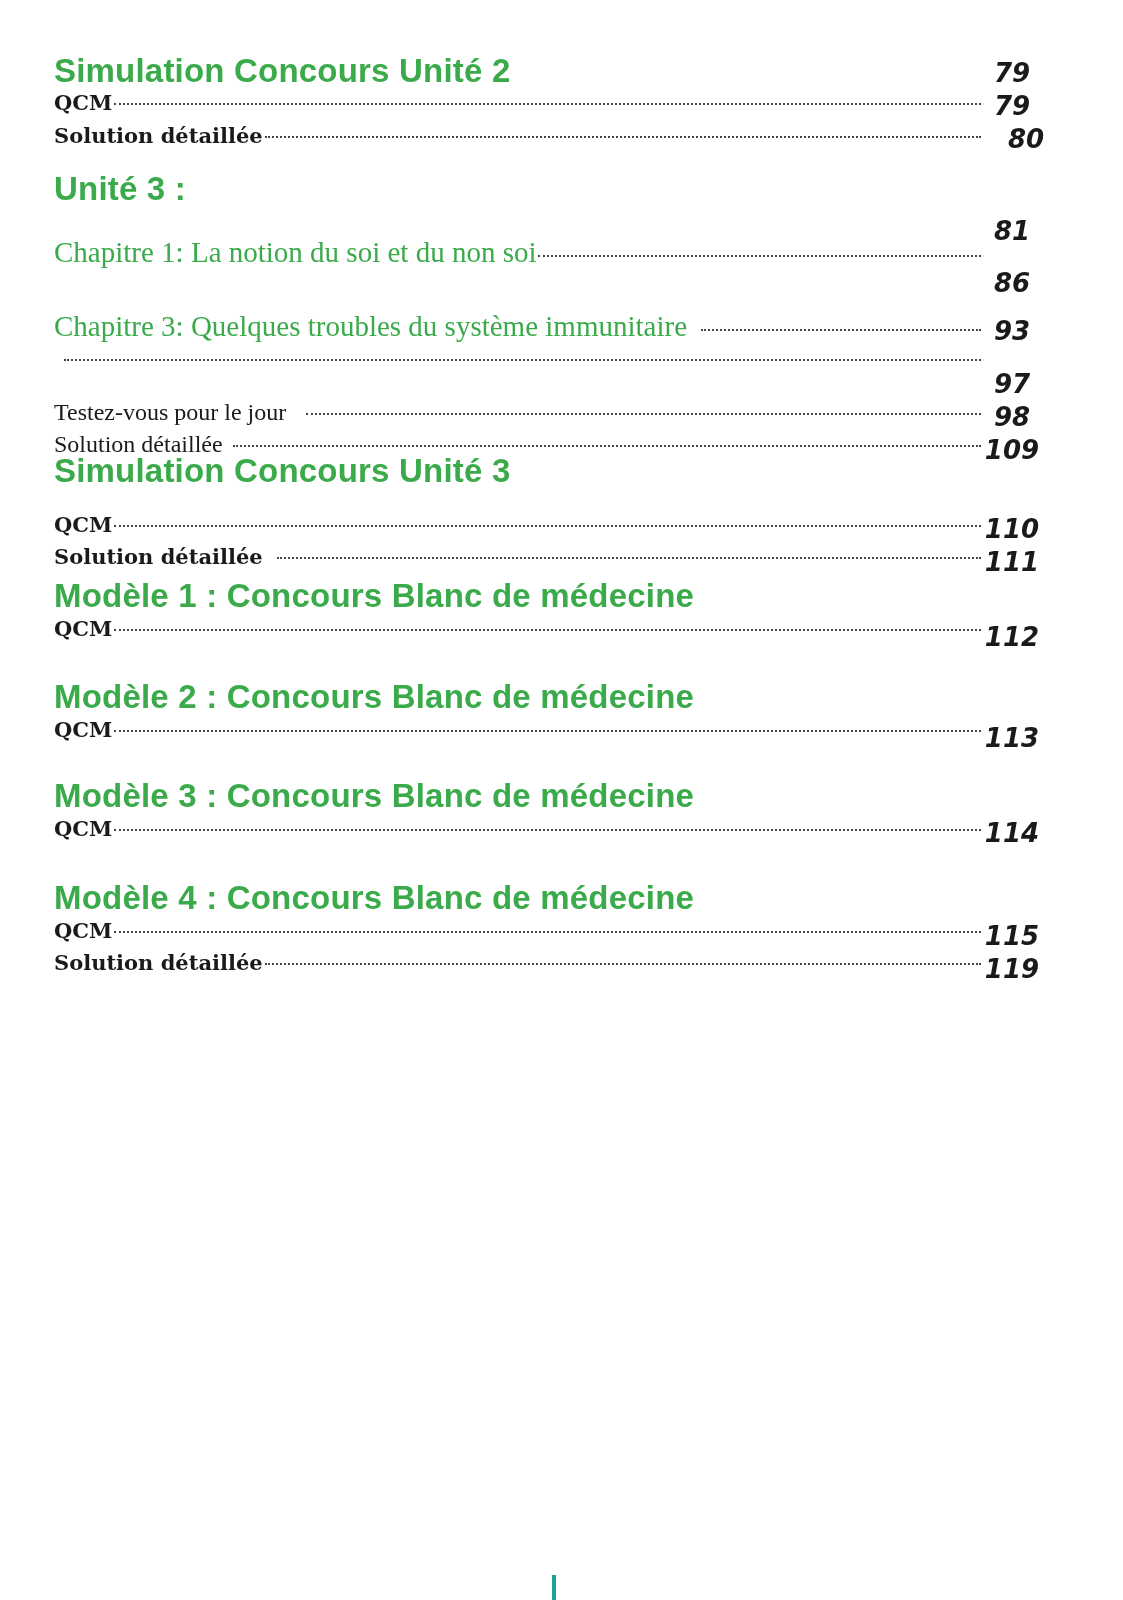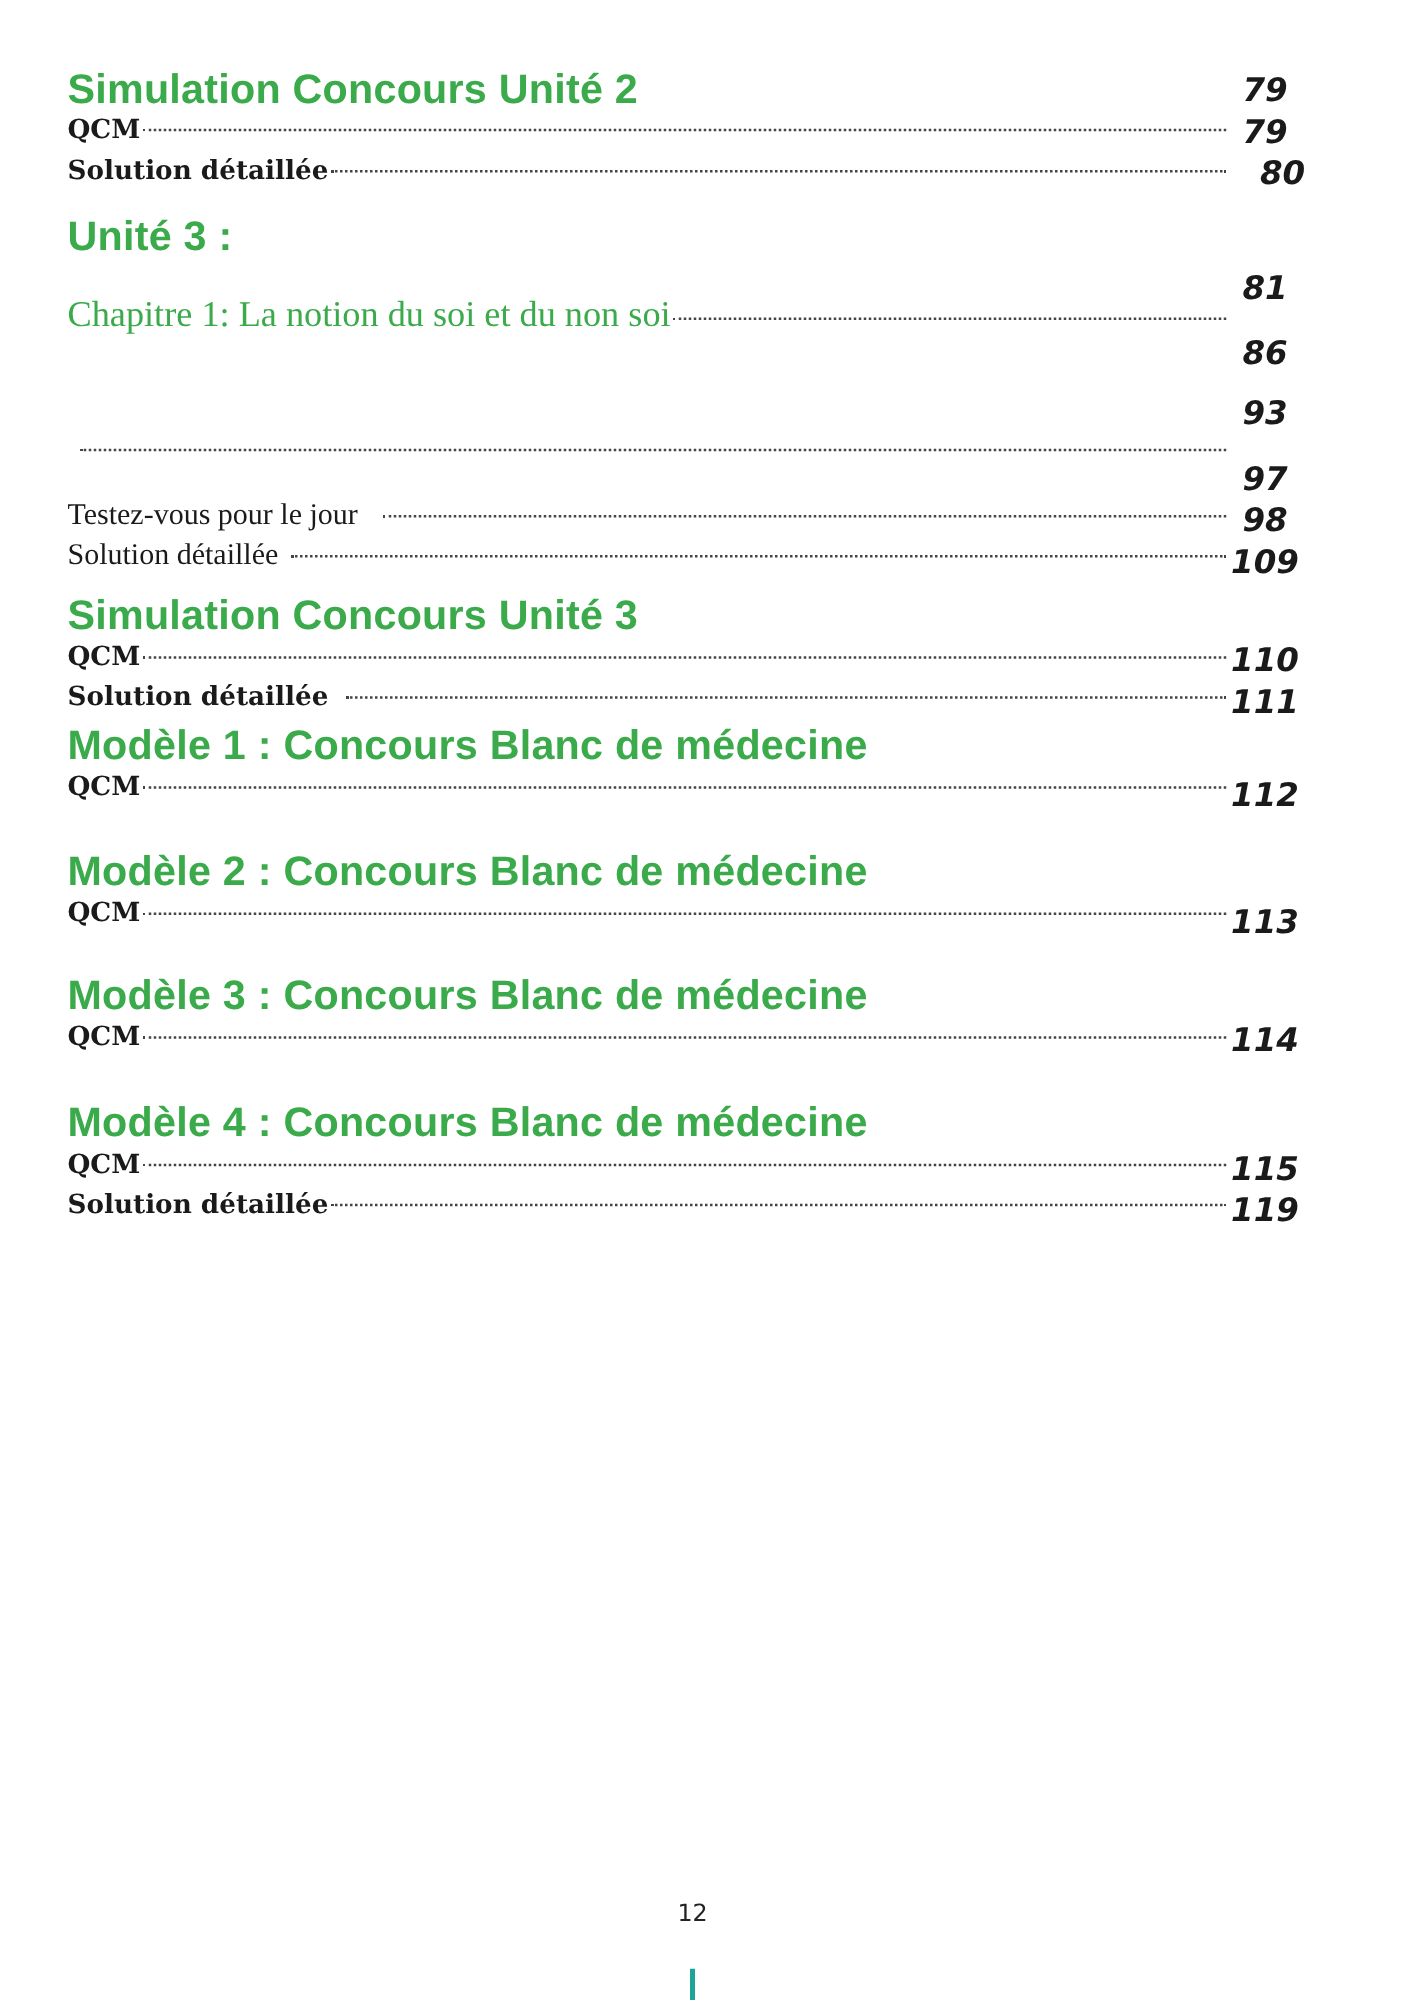--- a/index.html
+++ b/index.html
@@ -59,40 +59,44 @@
   <div class="heading" style="top:172px;">Unité 3 :</div>
 
   <div class="row" style="top:202px;margin-top:36px;">
     <span class="label lbl-chap">Chapitre 1: La notion du soi et du non soi</span>
     <span class="leader"></span>
   </div>
   <div class="pnum" style="top:218px;">81</div>
 
   <div class="pnum" style="top:270px;">86</div>
 
+  <div class="row" style="top:312px;">
+    <span class="label lbl-chap">Chapitre 3: Quelques troubles du système immunitaire</span>
+    <span class="leader" style="margin-left:14px;"></span>
+  </div>
   <div class="pnum" style="top:318px;">93</div>
 
   <div class="row" style="top:364px;">
     <span class="leader" style="margin-left:10px;"></span>
   </div>
   <div class="pnum" style="top:371px;">97</div>
 
   <div class="row" style="top:400px;">
     <span class="label lbl-plain">Testez-vous pour le jour</span>
     <span class="leader" style="margin-left:20px;"></span>
   </div>
   <div class="pnum" style="top:404px;">98</div>
 
   <div class="row" style="top:432px;">
     <span class="label lbl-plain">Solution détaillée</span>
     <span class="leader" style="margin-left:10px;"></span>
   </div>
   <div class="pnum" style="top:437px;">109</div>
 
-  <div class="heading" style="top:475px;">Simulation Concours Unité 3</div>
+  <div class="heading" style="top:454px;">Simulation Concours Unité 3</div>
 
   <div class="row" style="top:514px;">
     <span class="label lbl-bold">QCM</span>
     <span class="leader"></span>
   </div>
   <div class="pnum" style="top:516px;">110</div>
 
   <div class="row" style="top:546px;">
     <span class="label lbl-bold">Solution détaillée</span>
     <span class="leader" style="margin-left:14px;"></span>
@@ -130,15 +134,14 @@
     <span class="leader"></span>
   </div>
   <div class="pnum" style="top:923px;">115</div>
 
   <div class="row" style="top:952px;">
     <span class="label lbl-bold">Solution détaillée</span>
     <span class="leader"></span>
   </div>
   <div class="pnum" style="top:956px;">119</div>
 
-  <div class="footer-num">12</div>
   <div class="footer-bar"></div>
 </div>
 
 </body></html>

